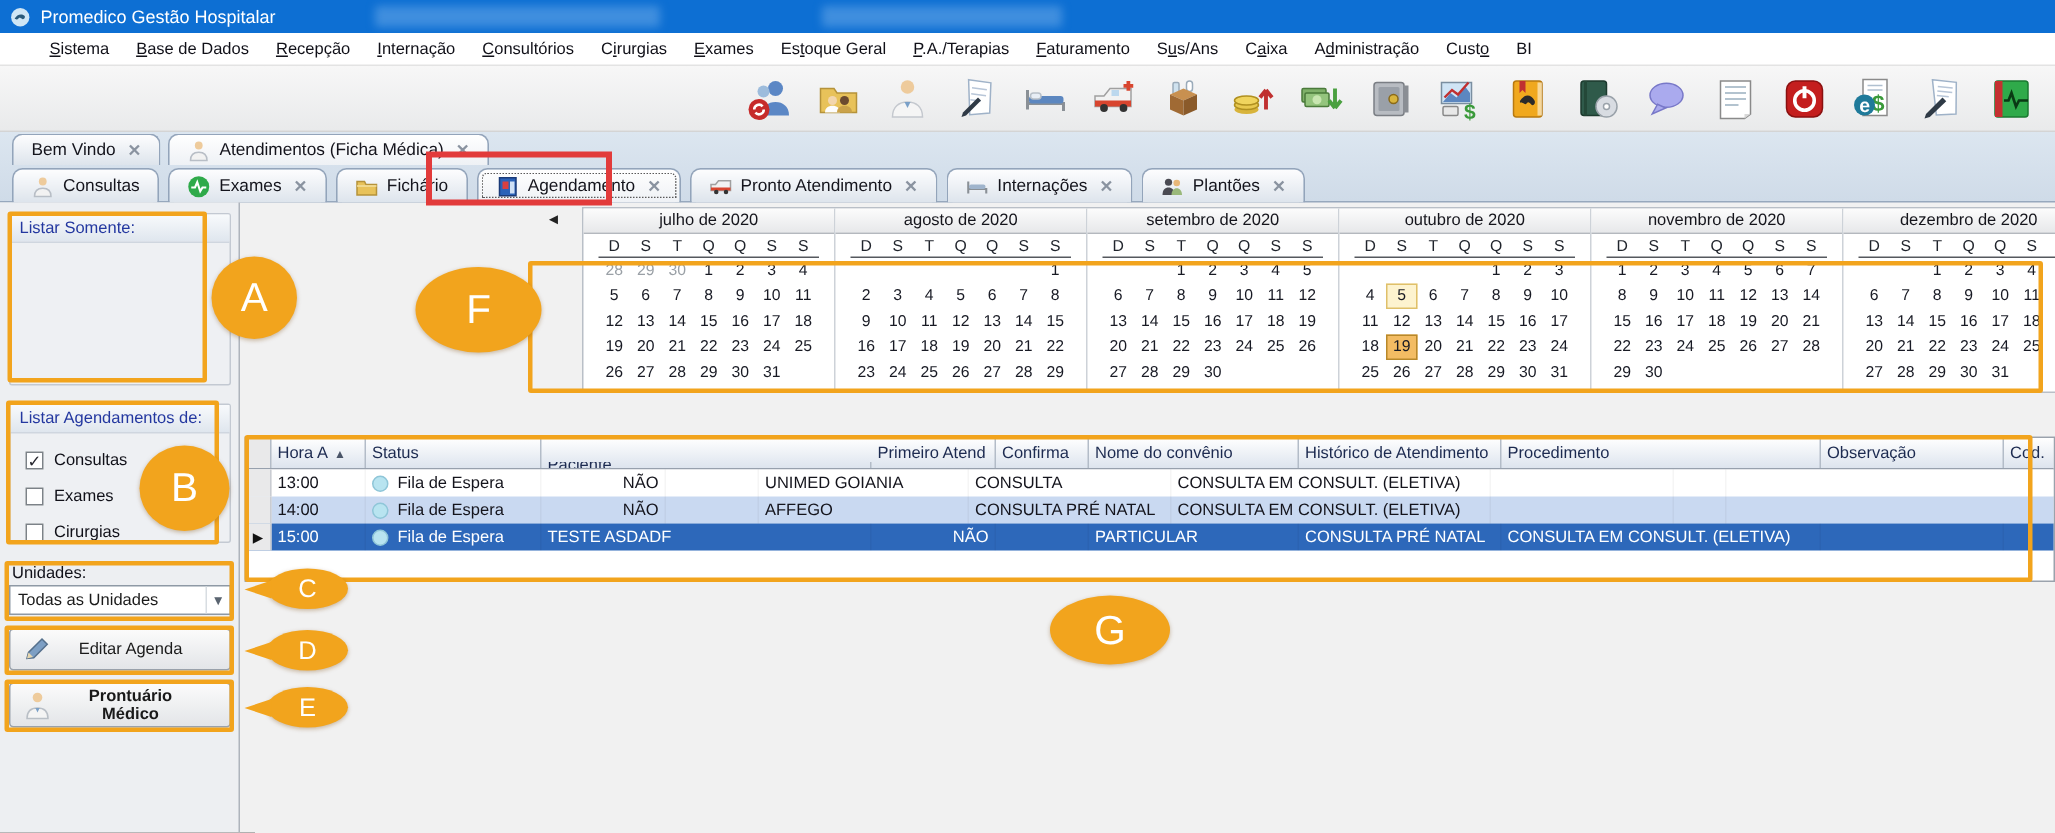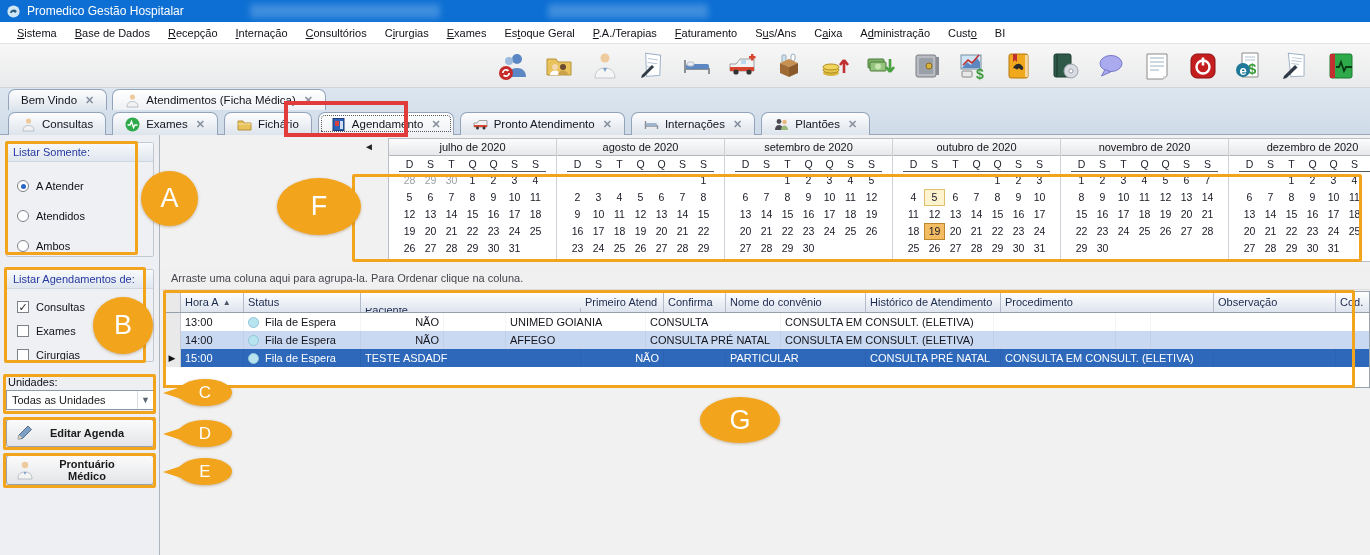--- a/index.html
+++ b/index.html
@@ -8,21 +8,21 @@
             font-size:11px; color:#1a1a1a; }
 
   
   .titlebar { position:absolute; left:0; top:0; width:1370px; height:22px; background:#0d6fd3;
               display:flex; align-items:center; padding-left:6px; color:#fff; font-size:12px; }
   .titlebar .app-icon { width:15px; height:15px; margin-right:6px; flex:0 0 auto; }
   .redact { position:absolute; top:4px; height:14px; background:#3f8ede; filter:blur(3px); border-radius:2px; }
 
   
   .menubar { position:absolute; left:0; top:22px; width:1370px; height:22px; background:#ffffff;
-             border-bottom:1px solid #e3e3e3; display:flex; align-items:center; padding-left:8px; }
+             border-bottom:1px solid #e3e3e3; display:flex; align-items:center; padding-left:24px; }
   .menu-item { padding:3px 9px; color:#101018; cursor:default; white-space:nowrap; }
   .menu-item u { text-decoration:underline; }
 
   
   .toolbar { position:absolute; left:0; top:44px; width:1370px; height:44px;
              background:linear-gradient(#f7f7f7,#e9eaeb); border-bottom:1px solid #d4d4d4;
              display:flex; align-items:center; gap:12px; padding-left:496px; }
   .tool { width:34px; height:34px; display:flex; align-items:center; justify-content:center; }
   .tool svg { width:30px; height:30px; }
 
@@ -57,21 +57,21 @@
               display:inline-flex; align-items:center; justify-content:center; font-size:11px; color:#26262e; }
   .label-small { color:#101018; }
   .combo { position:absolute; left:6px; width:148px; height:20px; background:#fff;
            border:1px solid #8e99a5; display:flex; align-items:center; justify-content:space-between;
            padding-left:5px; }
   .combo .chev { width:16px; height:18px; display:flex; align-items:center; justify-content:center;
                  color:#5a6470; font-size:9px; border-left:1px solid #d8dde2; }
   .sbtn { position:absolute; left:6px; width:148px; background:linear-gradient(#fbfbfb,#e3e5e8);
           border:1px solid #99a1ab; border-radius:3px; display:flex; align-items:center; }
   .sbtn svg { width:20px; height:20px; margin:0 6px 0 8px; }
-  .sbtn .btxt { flex:1; text-align:center; padding-right:20px;font-weight:bold; }
+  .sbtn .btxt { flex:1; text-align:center; padding-right:20px; }
 
   
   .calendar { position:absolute; left:360px; top:138px; width:1008px; height:124px;
               background:#ffffff; border:1px solid #b9bfc7; border-right:none; overflow:hidden; display:flex;margin-left:28px; }
   .month { width:168px; flex:0 0 auto; border-right:1px solid #cdd2d8; }
   .mhead { height:17px; background:linear-gradient(#fcfcfc,#e7e8ea); border-bottom:1px solid #b4b8be;
            display:flex; align-items:center; justify-content:center; font-size:11px; color:#15151c; }
   .dowrow { display:flex; justify-content:center; padding-top:2px; }
   .dowin { display:flex; border-bottom:1px solid #55585e; padding-bottom:1px; }
   .dow { width:21px; text-align:center; font-size:10.5px; color:#20242c; }
@@ -399,34 +399,20 @@
           </span>
           <span>Plantões</span>
           <span class="close">✕</span>
         </div>
       </div>
   </div>
 
   <div class="sidebar">
     <div class="groupbox" style="top:7px; height:115px;">
       <span class="caption">Listar Somente:</span>
-      <div id="radio-list">
-          <div class="opt" style="margin-top: 18px;">
-            <span class="radio on"></span>
-            <span>A Atender</span>
-          </div>
-          <div class="opt" style="margin-top: 18px;">
-            <span class="radio"></span>
-            <span>Atendidos</span>
-          </div>
-          <div class="opt" style="margin-top: 18px;">
-            <span class="radio"></span>
-            <span>Ambos</span>
-          </div>
-        </div>
     </div>
     <div class="groupbox" style="top:134px; height:93px;">
       <span class="caption">Listar Agendamentos de:</span>
       <div id="check-list">
           <div class="opt" style="margin-top: 12px;">
             <span class="checkbox">✓</span>
             <span>Consultas</span>
           </div>
           <div class="opt" style="margin-top: 12px;">
             <span class="checkbox"></span>
@@ -820,23 +806,20 @@
           <span class="day">28</span>
           <span class="day">29</span>
           <span class="day">30</span>
           <span class="day">31</span>
           <span class="day"></span>
           <span class="day"></span>
         </div>
       </div>
     </div>
 
-  <div class="groupbar">
-    <span>Arraste uma coluna aqui para agrupa-la. Para Ordenar clique na coluna.</span>
-  </div>
 
   <div class="grid" id="grid">
       <div class="gh">
         <div class="cell ind"></div>
         <div class="cell" style="width: 63px; flex: 0 0 auto;">
           <span>Hora A</span>
           <span class="sort">▲</span>
         </div>
         <div class="cell" style="width: 117px; flex: 0 0 auto;">
           <span>Status</span>

